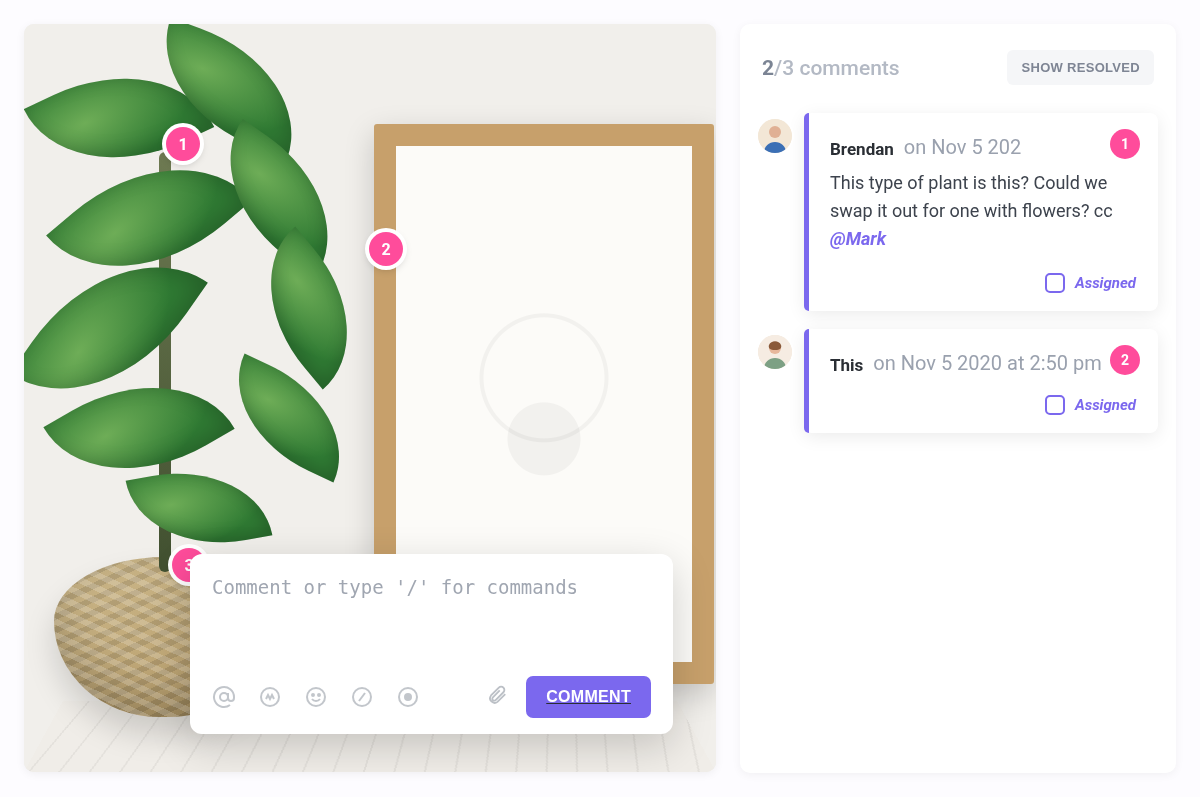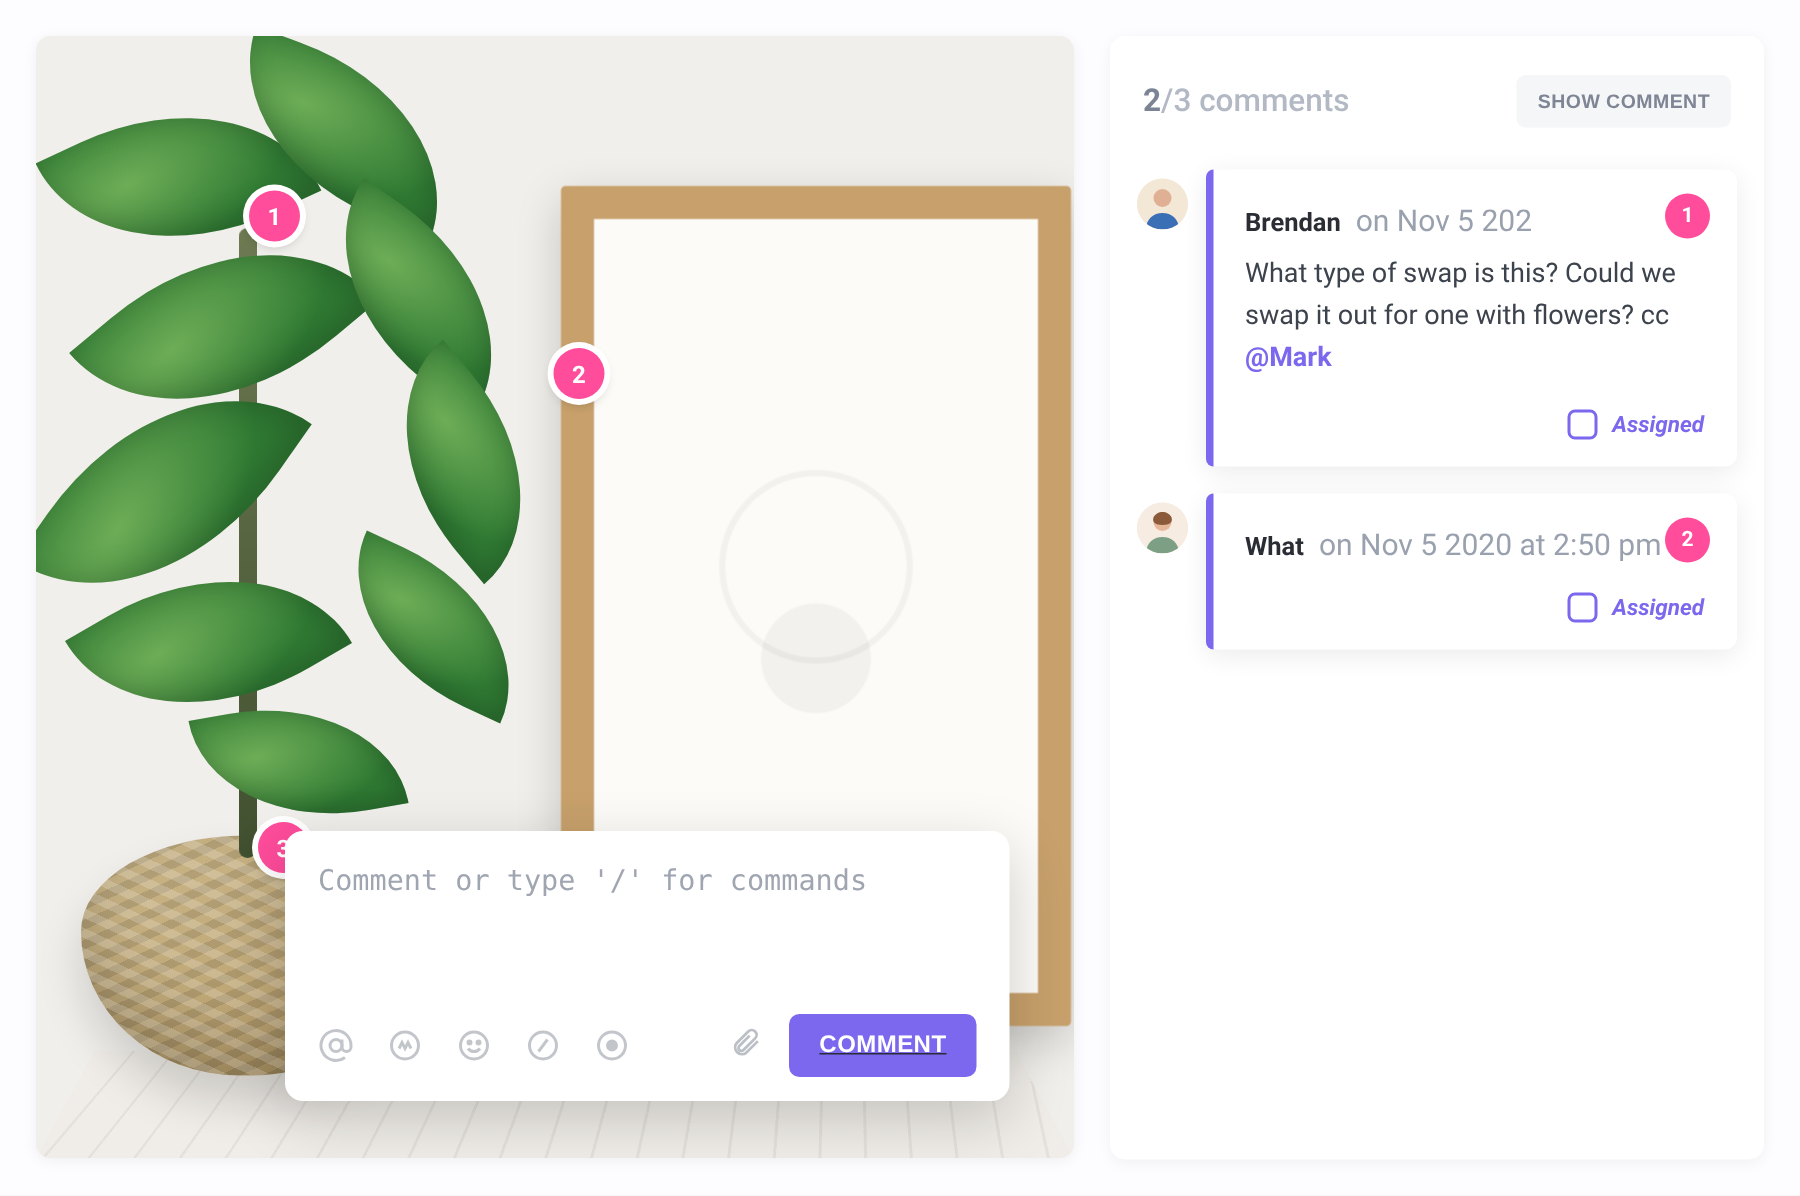--- a/index.html
+++ b/index.html
@@ -178,21 +178,21 @@
   .thread .pin-badge{
     position:absolute; right:18px; top:16px;
     width:30px; height:30px; border-radius:50%;
     background:#ff4c9b; color:#fff; font-weight:700; font-size:14px;
     display:flex; align-items:center; justify-content:center;
   }
   .body{
     margin-top:10px; font-size:18px; line-height:1.55; color:#3d434d;
     word-wrap:break-word;
   }
-  .mention{ color:#7b68ee; font-weight:700; }
+  .mention{ color:#7b68ee; font-weight:700;font-style:italic; }
   .thread-foot{
     margin-top:20px; display:flex; justify-content:flex-end; align-items:center; gap:10px;font-style:italic;
   }
   .chk{
     width:20px; height:20px; border:2.5px solid #7b68ee; border-radius:5px;
     background:#fff; cursor:pointer;
   }
   .assigned{
     color:#7b68ee; font-weight:700; font-size:15px;
   }
@@ -271,57 +271,57 @@
         </div>
       </div>
     </div>
   </div>
 
   <div class="panel">
     <div class="panel-header">
       <div class="count">
         <span class="n">2</span>/<span>3</span><span> comments</span>
       </div>
-      <button class="show-resolved">SHOW COMMENT</button>
+      <button class="show-resolved">SHOW RESOLVED</button>
     </div>
 
     <div class="thread">
       <div class="avatar">
         <svg viewBox="0 0 34 34">
             <circle cx="17" cy="17" r="17" fill="#f3e7d6"></circle>
             <circle cx="17" cy="13" r="6" fill="#e0b094"></circle>
             <path d="M6 34c0-7 5-11 11-11s11 4 11 11" fill="#3b6fb5"></path>
           </svg>
       </div>
       <div class="pin-badge">1</div>
       <div class="thread-head">
         <span class="author">Brendan</span>
         <span class="ts">on Nov 5 202</span>
       </div>
       <div class="body">
-        <span>What type of swap is this? Could we swap it out for one with flowers? cc </span><span class="mention">@Mark</span><span></span>
+        <span>This type of plant is this? Could we swap it out for one with flowers? cc </span><span class="mention">@Mark</span><span></span>
       </div>
       <div class="thread-foot">
         <span class="chk"></span>
         <span class="assigned">Assigned</span>
       </div>
     </div>
 
     <div class="thread">
       <div class="avatar">
         <svg viewBox="0 0 34 34">
             <circle cx="17" cy="17" r="17" fill="#f6ece2"></circle>
             <circle cx="17" cy="13" r="6" fill="#e7b79b"></circle>
             <path d="M6 34c0-7 5-11 11-11s11 4 11 11" fill="#7da084"></path>
             <path d="M11 10c2-5 10-5 12 0 1 3-1 5-6 5s-7-2-6-5z" fill="#8a5a3a"></path>
           </svg>
       </div>
       <div class="pin-badge">2</div>
       <div class="thread-head">
-        <span class="author">What</span>
+        <span class="author">This</span>
         <span class="ts">on Nov 5 2020 at 2:50 pm</span>
       </div>
       <div class="thread-foot">
         <span class="chk"></span>
         <span class="assigned">Assigned</span>
       </div>
     </div>
 
   </div>
 </div>

